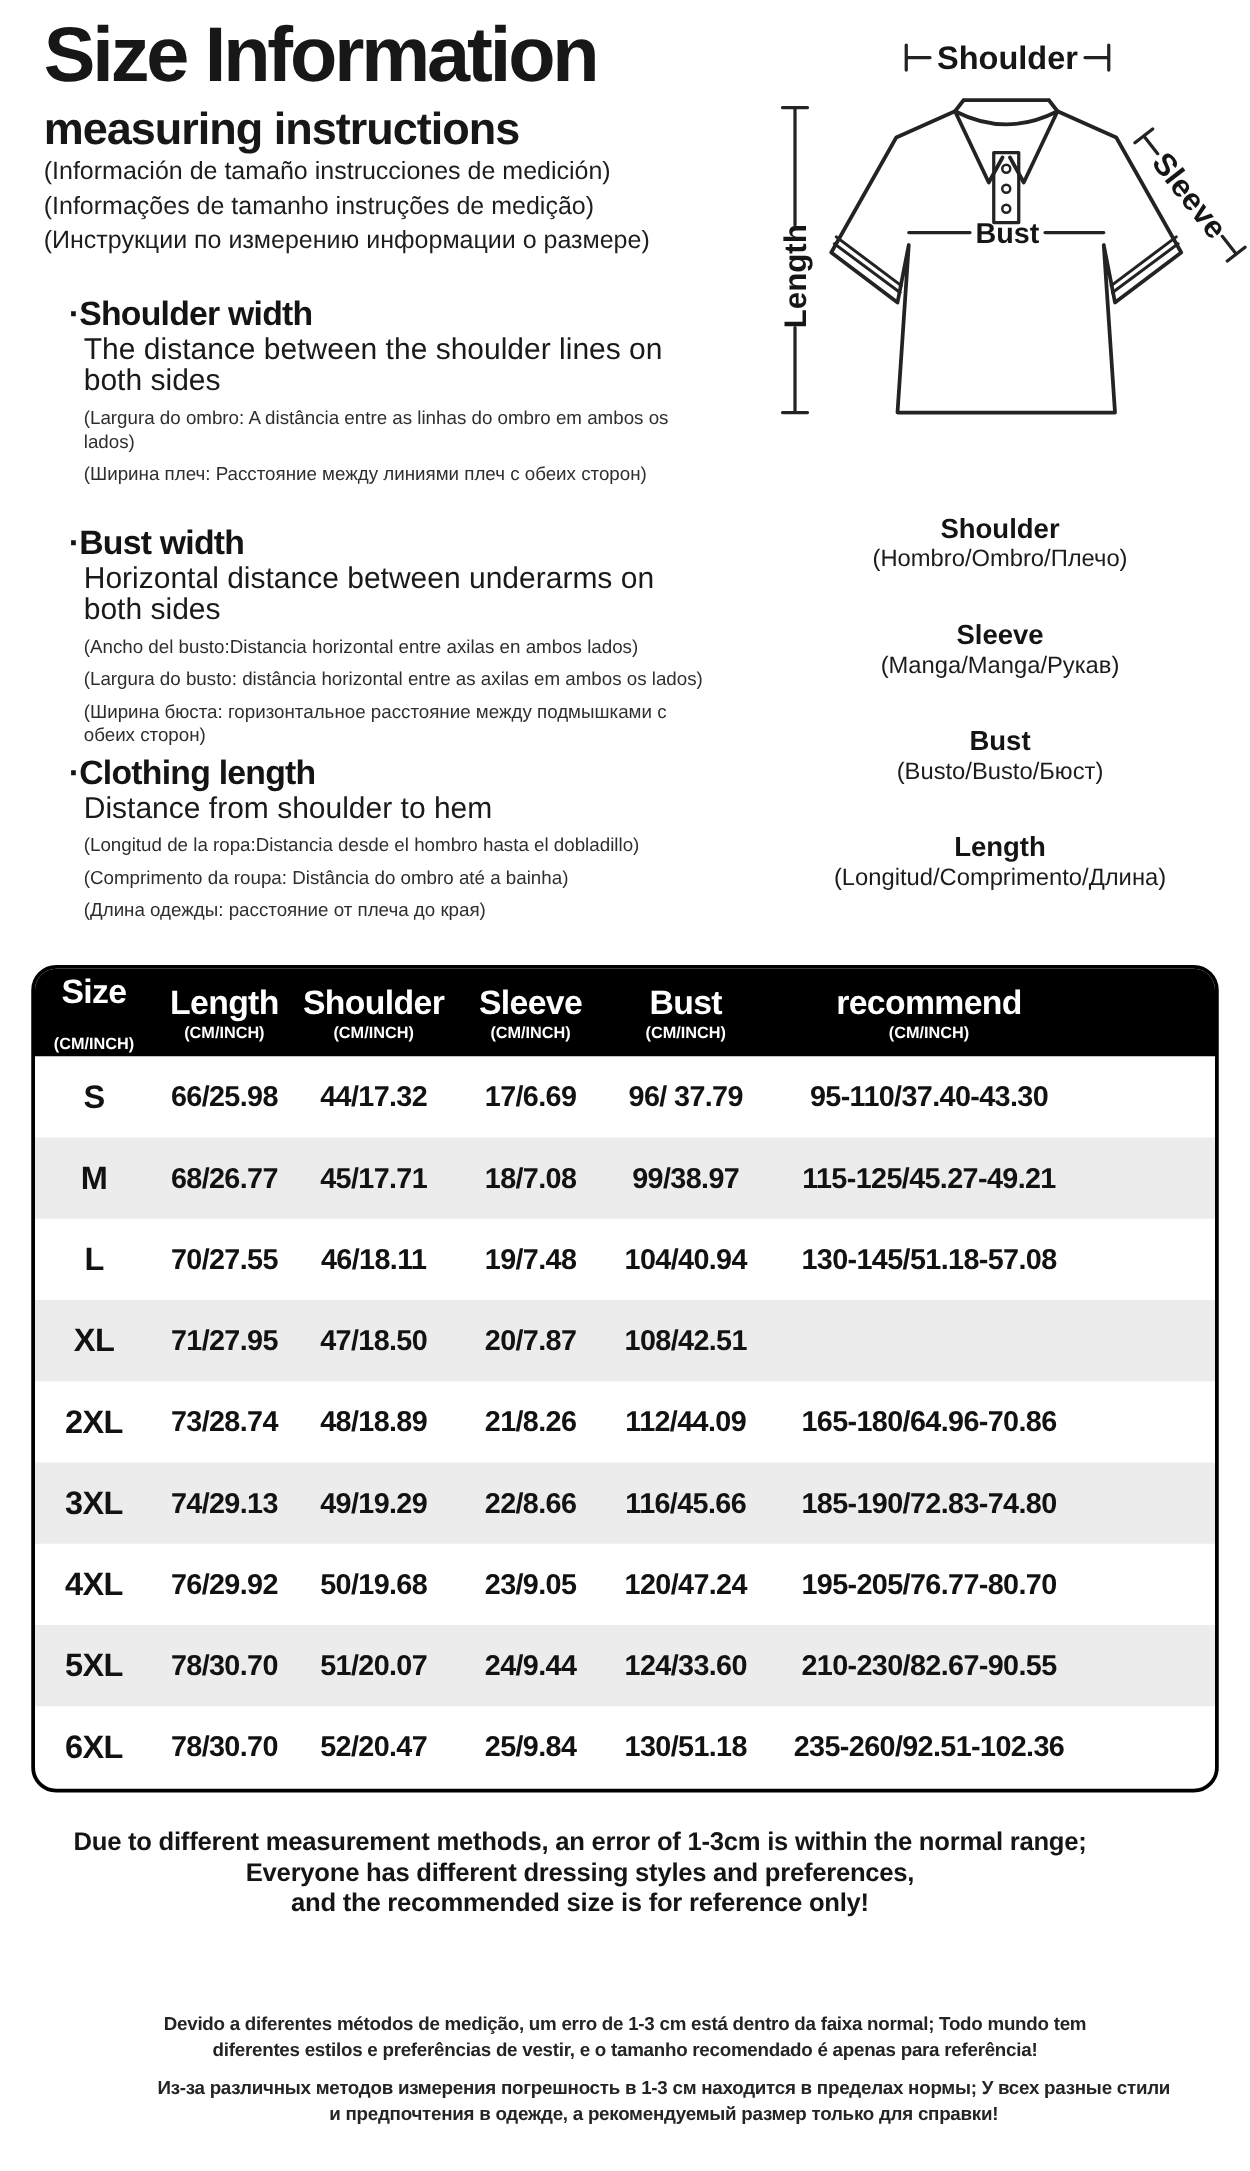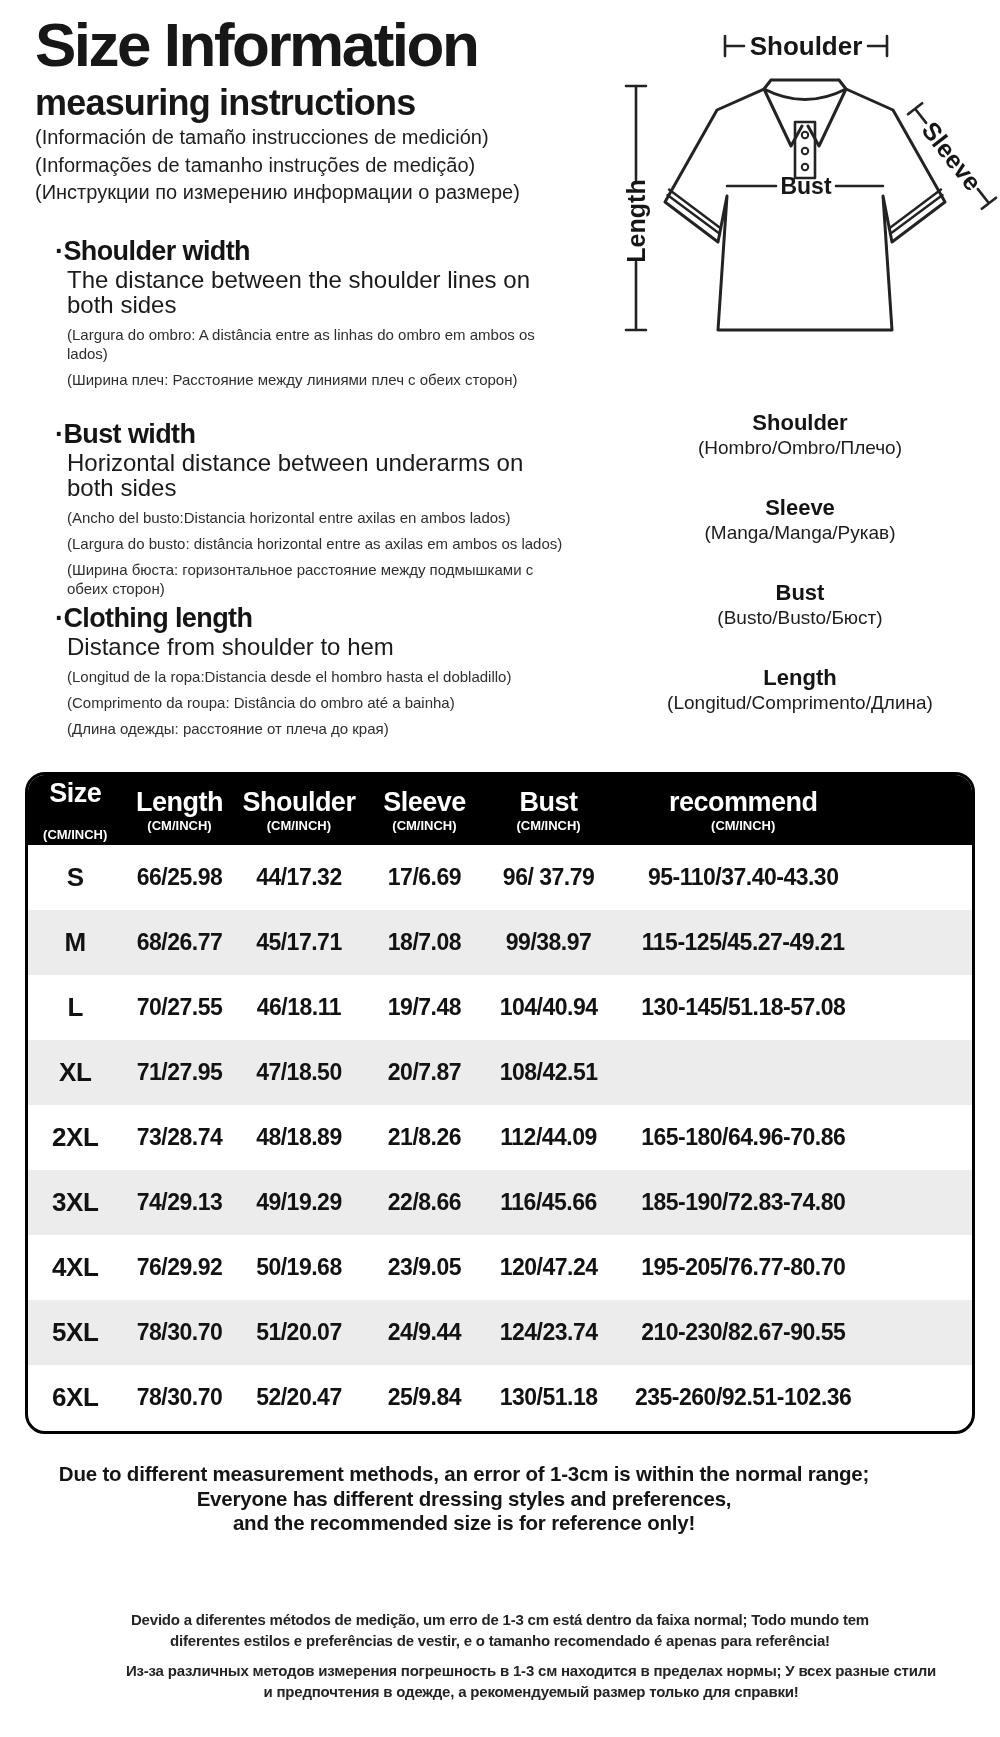--- a/index.html
+++ b/index.html
@@ -210,21 +210,21 @@
       <div class="td c2">50/19.68</div>
       <div class="td c3">23/9.05</div>
       <div class="td c4">120/47.24</div>
       <div class="td c5">195-205/76.77-80.70</div>
     </div>
     <div class="trow alt">
       <div class="td size c0">5XL</div>
       <div class="td c1">78/30.70</div>
       <div class="td c2">51/20.07</div>
       <div class="td c3">24/9.44</div>
-      <div class="td c4">124/23.74</div>
+      <div class="td c4">124/33.60</div>
       <div class="td c5">210-230/82.67-90.55</div>
     </div>
     <div class="trow">
       <div class="td size c0">6XL</div>
       <div class="td c1">78/30.70</div>
       <div class="td c2">52/20.47</div>
       <div class="td c3">25/9.84</div>
       <div class="td c4">130/51.18</div>
       <div class="td c5">235-260/92.51-102.36</div>
     </div>

